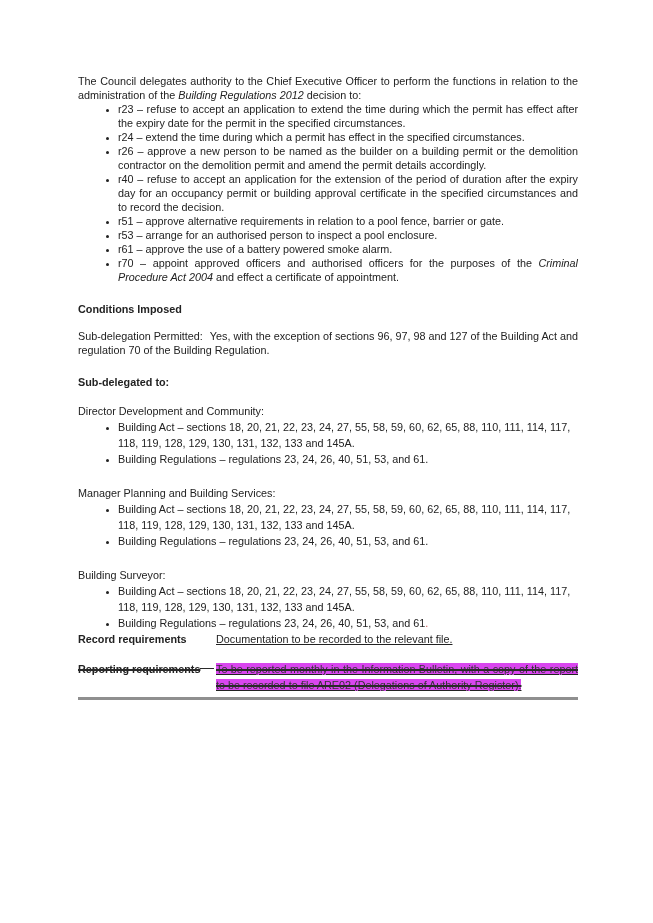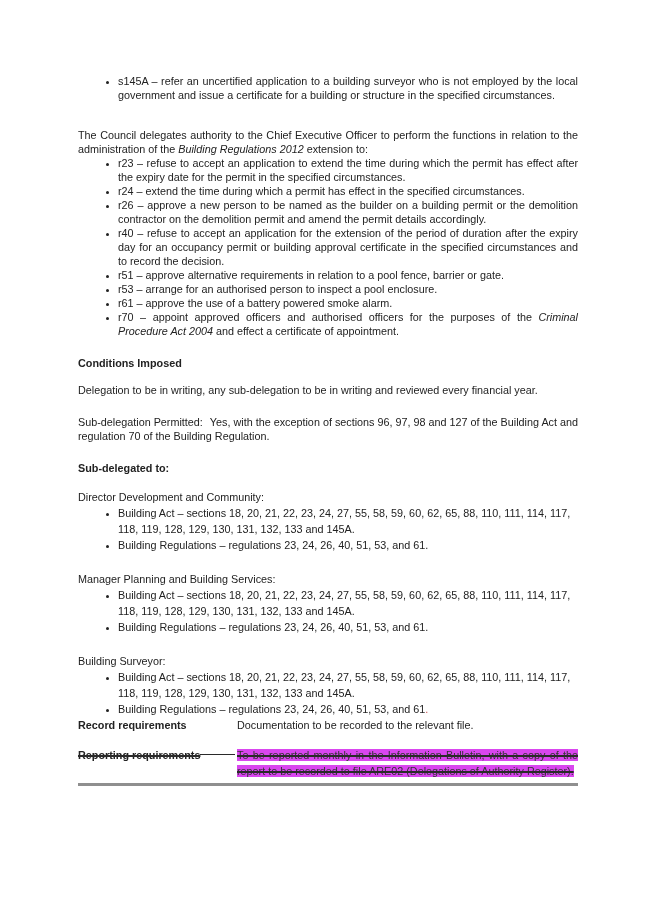--- a/index.html
+++ b/index.html
@@ -40,22 +40,22 @@
   .after-label   { margin-left: 7px; }
   .h-subdelegated{ font-weight: bold; margin-bottom: 14px; }
 
   .subblock { line-height: 16px; margin-bottom: 18px; }
   .subblock ul { padding-left: 40px; }
   .subblock-surveyor { margin-top: 4px; margin-bottom: 0; }
   .red-period { color: #cc5555; }
 
   .row { display: flex; line-height: 16px; }
   .row-record { margin-bottom: 14px; }
-  .row .label { width: 159px; flex-shrink: 0; font-weight: bold; }
-  .row .value { flex: 1; }
+  .row .label { width: 138px; flex-shrink: 0; font-weight: bold; }
+  .row .value { flex: 1; text-decoration: underline; }
 
   .label-struck { display: flex; }
   .strike {
     text-decoration: line-through;
     text-decoration-thickness: 1.5px;
     text-decoration-color: #2a2a2a;
   }
   .strike-gap { flex: 1; position: relative; }
   .strike-gap::after {
     content: "";
@@ -72,40 +72,36 @@
     border: none;
     border-top: 3px solid #8f8f8f;
     width: 100%;
   }
 </style>
 </head>
 <body>
 
 <div class="page">
 
-  <ul class="intro-ul">
-    <li class="justify">s145A – refer an uncertified application to a building surveyor who is not employed by the local government and issue a certificate for a building or structure in the specified circumstances.</li>
-  </ul>
 
-  <p class="justify"><span>The Council delegates authority to the Chief Executive Officer to perform the functions in relation to the administration of the </span><span class="it">Building Regulations 2012</span><span> extension to:</span></p>
+  <p class="justify"><span>The Council delegates authority to the Chief Executive Officer to perform the functions in relation to the administration of the </span><span class="it">Building Regulations 2012</span><span> decision to:</span></p>
 
   <ul class="reg-ul">
     <li class="justify">r23 – refuse to accept an application to extend the time during which the permit has effect after the expiry date for the permit in the specified circumstances.</li>
     <li class="justify">r24 – extend the time during which a permit has effect in the specified circumstances.</li>
     <li class="justify">r26 – approve a new person to be named as the builder on a building permit or the demolition contractor on the demolition permit and amend the permit details accordingly.</li>
     <li class="justify">r40 – refuse to accept an application for the extension of the period of duration after the expiry day for an occupancy permit or building approval certificate in the specified circumstances and to record the decision.</li>
     <li class="justify">r51 – approve alternative requirements in relation to a pool fence, barrier or gate.</li>
     <li class="justify">r53 – arrange for an authorised person to inspect a pool enclosure.</li>
     <li class="justify">r61 – approve the use of a battery powered smoke alarm.</li>
     <li class="justify"><span>r70 – appoint approved officers and authorised officers for the purposes of the </span><span class="it">Criminal Procedure Act 2004</span><span> and effect a certificate of appointment.</span></li>
   </ul>
 
   <p class="h-conditions">Conditions Imposed</p>
 
-  <p class="justify cond-text">Delegation to be in writing, any sub-delegation to be in writing and reviewed every financial year.</p>
 
   <p class="subdeleg-para"><span class="b">Sub-delegation Permitted:</span><span class="after-label">Yes, with the exception of sections 96, 97, 98 and 127 of the Building Act and regulation 70 of the Building Regulation.</span></p>
 
   <p class="h-subdelegated">Sub-delegated to:</p>
 
   <div class="subblock">
     <p>Director Development and Community:</p>
     <ul>
       <li>Building Act – sections 18, 20, 21, 22, 23, 24, 27, 55, 58, 59, 60, 62, 65, 88, 110, 111, 114, 117, 118, 119, 128, 129, 130, 131, 132, 133 and 145A.</li>
       <li>Building Regulations – regulations 23, 24, 26, 40, 51, 53, and 61.</li>

